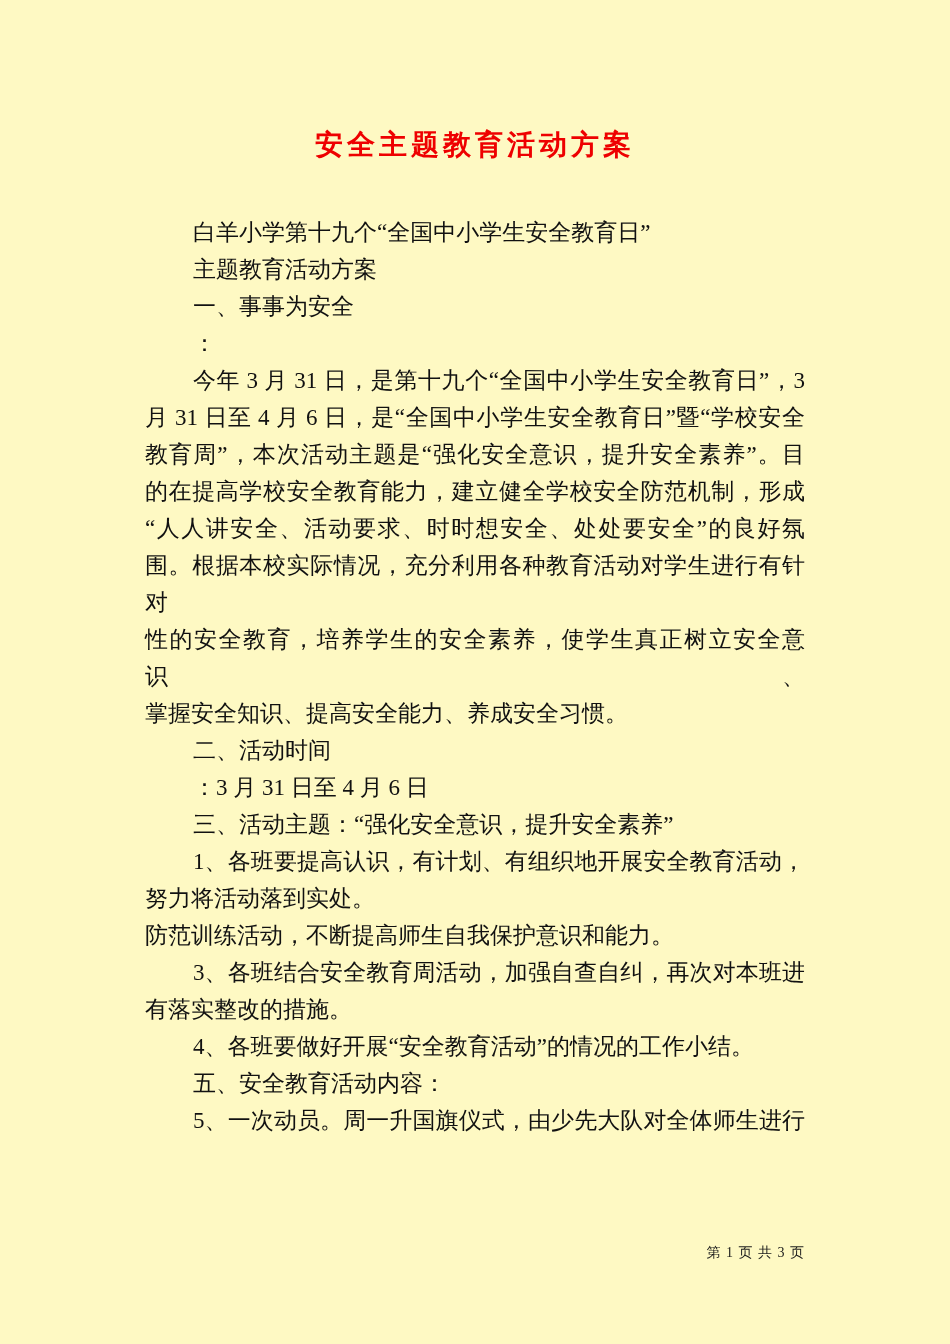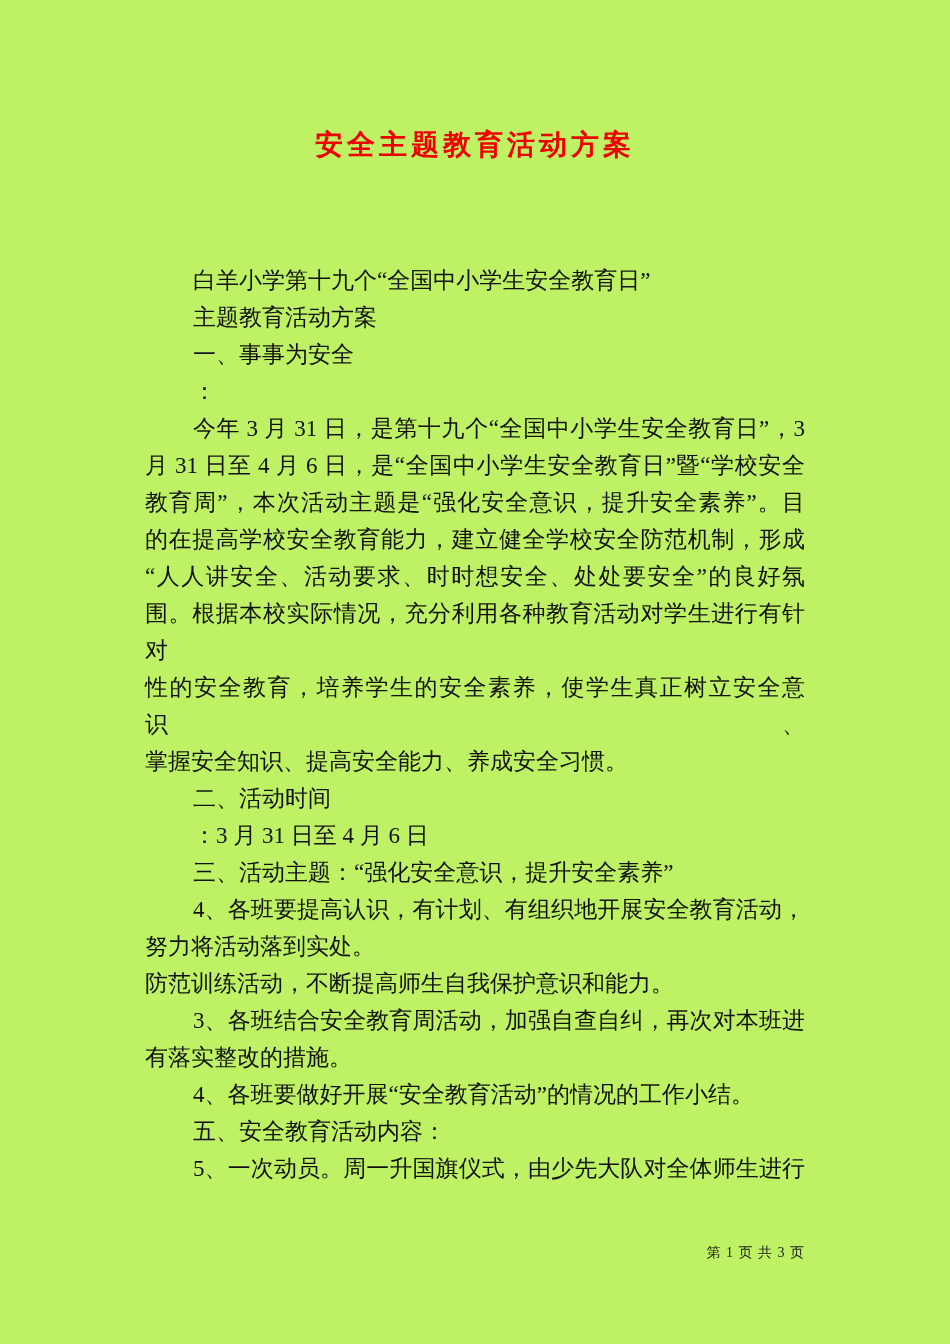--- a/index.html
+++ b/index.html
@@ -3,35 +3,35 @@
 <meta charset="utf-8">
 <style>
   * { margin: 0; padding: 0; box-sizing: border-box; }
   html, body { width: 950px; height: 1344px; background: #ffffff; overflow: hidden; }
   body { font-family: "Liberation Serif", "DejaVu Serif", serif; color: #111; }
 
   .page {
     position: relative;
     width: 950px;
     height: 1344px;
-    background: #bef264;
+    background: #fef9c3;
   }
 
   .doc-title {
     padding-top: 128px;
     text-align: center;
     font-family: "Liberation Sans", "DejaVu Sans", sans-serif;
     font-weight: bold;
     font-size: 28px;
     line-height: 34px;
     letter-spacing: 4px;
   }
 
   .doc-body {
-    margin: 100px 145px 0 145px;
+    margin: 52px 145px 0 145px;
     width: 660px;
     font-size: 23px;
     line-height: 37px;
     text-align: justify;
   }
 
   .doc-body .line { min-height: 37px; }
   .doc-body .line.indent { text-indent: 48px; }
   .doc-body .line.fill { text-align-last: justify; }
 
@@ -61,21 +61,21 @@
       <div class="line fill">月 31 日至 4 月 6 日，是“全国中小学生安全教育日”暨“学校安全</div>
       <div class="line fill">教育周”，本次活动主题是“强化安全意识，提升安全素养”。目</div>
       <div class="line fill">的在提高学校安全教育能力，建立健全学校安全防范机制，形成</div>
       <div class="line fill">“人人讲安全、活动要求、时时想安全、处处要安全”的良好氛</div>
       <div class="line fill">围。根据本校实际情况，充分利用各种教育活动对学生进行有针对</div>
       <div class="line fill">性的安全教育，培养学生的安全素养，使学生真正树立安全意识、</div>
       <div class="line">掌握安全知识、提高安全能力、养成安全习惯。</div>
       <div class="line indent">二、活动时间</div>
       <div class="line indent">：3 月 31 日至 4 月 6 日</div>
       <div class="line indent">三、活动主题：“强化安全意识，提升安全素养”</div>
-      <div class="line indent fill">4、各班要提高认识，有计划、有组织地开展安全教育活动，</div>
+      <div class="line indent fill">1、各班要提高认识，有计划、有组织地开展安全教育活动，</div>
       <div class="line">努力将活动落到实处。</div>
       <div class="line">防范训练活动，不断提高师生自我保护意识和能力。</div>
       <div class="line indent fill">3、各班结合安全教育周活动，加强自查自纠，再次对本班进</div>
       <div class="line">有落实整改的措施。</div>
       <div class="line indent">4、各班要做好开展“安全教育活动”的情况的工作小结。</div>
       <div class="line indent">五、安全教育活动内容：</div>
       <div class="line indent fill">5、一次动员。周一升国旗仪式，由少先大队对全体师生进行</div>
     </div>
 
   <div class="doc-footer">第 1 页 共 3 页</div>

